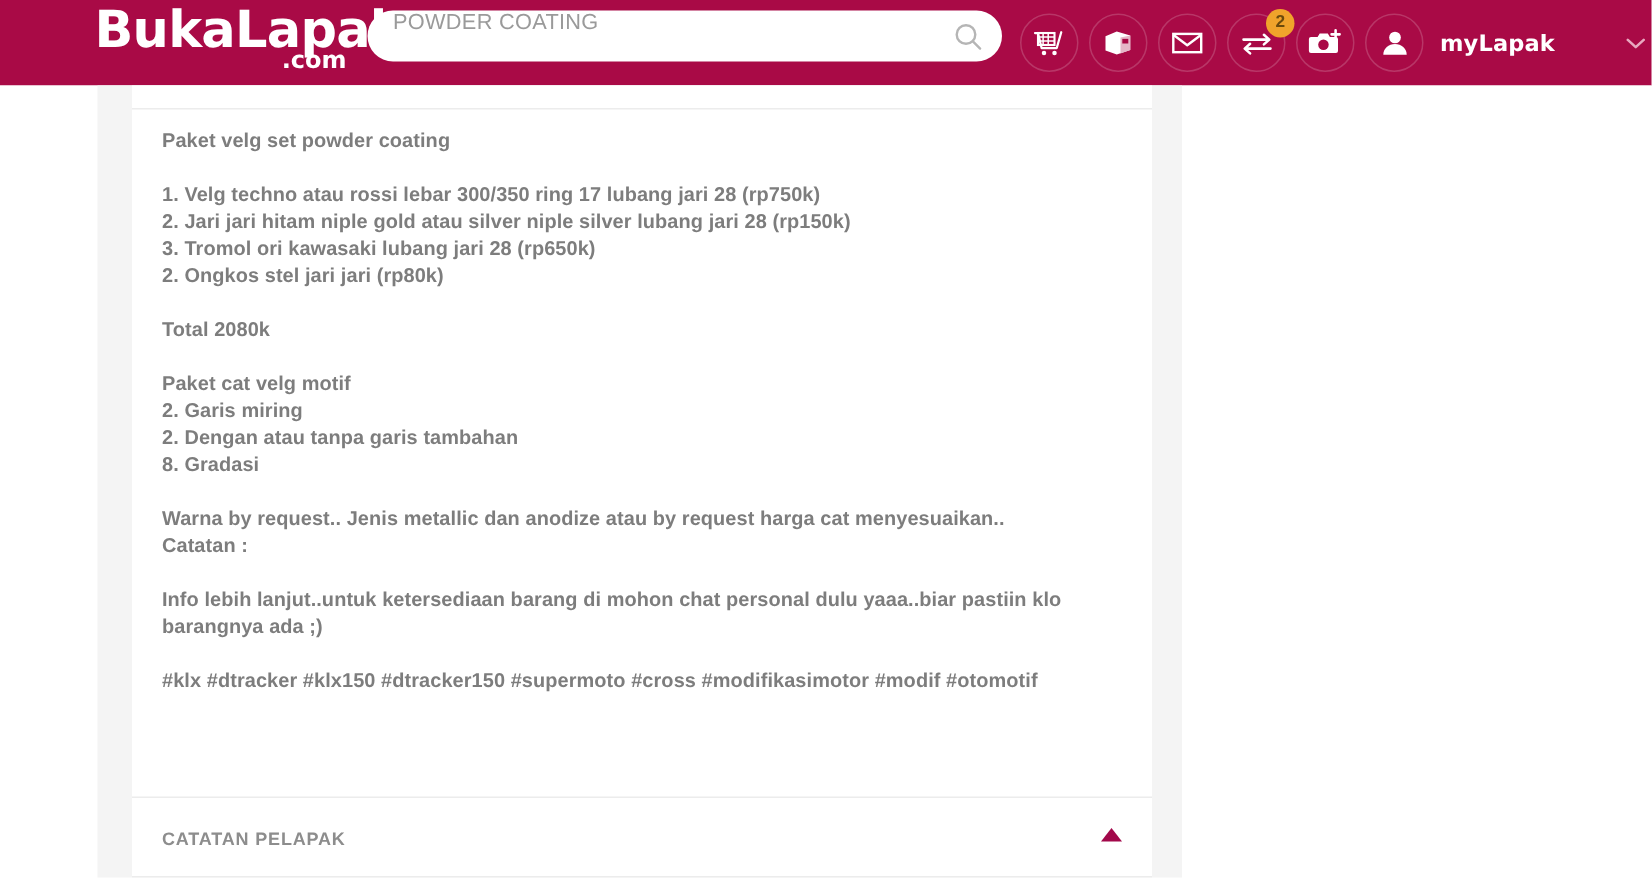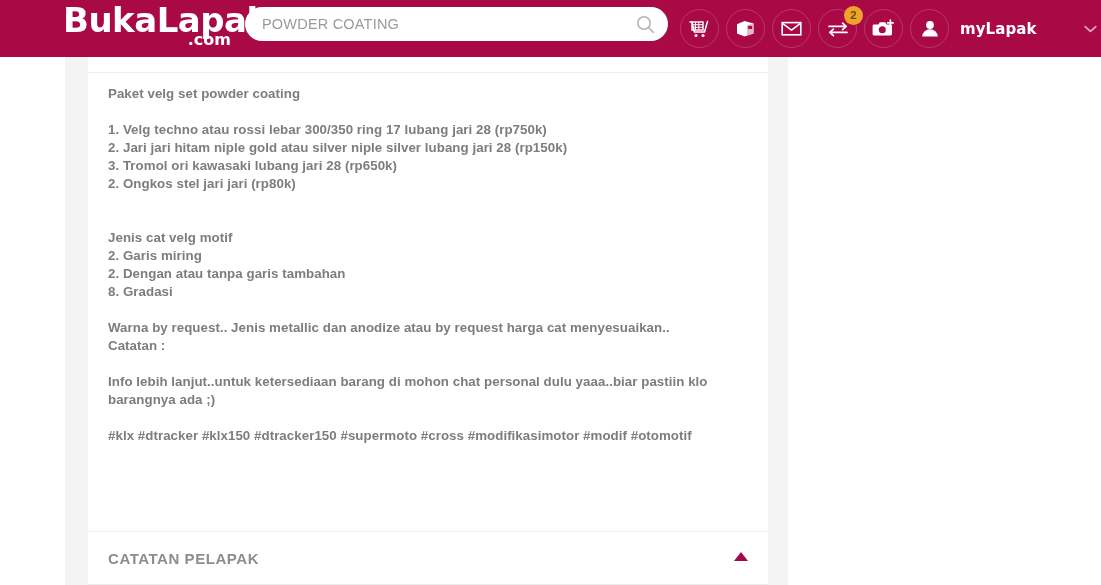--- a/index.html
+++ b/index.html
@@ -56,21 +56,21 @@
   
   #search-wrap {
     position: absolute;
     left: 245px;
     top: 7px;
     width: 423px;
     height: 34px;
     background: #ffffff;
     border-radius: 17px;
     display: flex;
-    align-items: center;
+    align-items: flex-start;
     gap: 32px;
   }
   #search-input {
     flex: 1;
     border: none;
     outline: none;
     background: transparent;
     font-family: "Liberation Sans", sans-serif;
     font-size: 14.5px;
     color: #9a9a9a;
@@ -194,21 +194,21 @@
     top: 475px; left: 0;
     width: 680px;
     height: 53px;
     display: flex;
     align-items: center;
     cursor: pointer;
   }
   #pelapak-title {
     margin-left: 20px;
     font-family: "Liberation Sans", sans-serif;
-    font-size: 15px;
+    font-size: 12px;
     color: #8d8d8d;
     letter-spacing: 0.55px;
   }
   #pelapak-toggle {
     position: absolute;
     right: 20px;
     top: 20px;
     width: 0; height: 0;
     border-left: 7px solid transparent;
     border-right: 7px solid transparent;
@@ -316,22 +316,23 @@
     <div id="card-top-rule"></div>
 
     <div id="desc">
         <p>Paket velg set powder coating</p>
         <p class="spacer"></p>
         <p>1. Velg techno atau rossi lebar 300/350 ring 17 lubang jari 28 (rp750k)</p>
         <p>2. Jari jari hitam niple gold atau silver niple silver lubang jari 28 (rp150k)</p>
         <p>3. Tromol ori kawasaki lubang jari 28 (rp650k)</p>
         <p>2. Ongkos stel jari jari (rp80k)</p>
         <p class="spacer"></p>
-        <p class="spacer"></p>
-        <p>Jenis cat velg motif</p>
+        <p>Total 2080k</p>
+        <p class="spacer"></p>
+        <p>Paket cat velg motif</p>
         <p>2. Garis miring</p>
         <p>2. Dengan atau tanpa garis tambahan</p>
         <p>8. Gradasi</p>
         <p class="spacer"></p>
         <p>Warna by request.. Jenis metallic dan anodize atau by request harga cat menyesuaikan..</p>
         <p>Catatan :</p>
         <p class="spacer"></p>
         <p>Info lebih lanjut..untuk ketersediaan barang di mohon chat personal dulu yaaa..biar pastiin klo barangnya ada ;)</p>
         <p class="spacer"></p>
         <p>#klx #dtracker #klx150 #dtracker150 #supermoto #cross #modifikasimotor #modif #otomotif</p>

